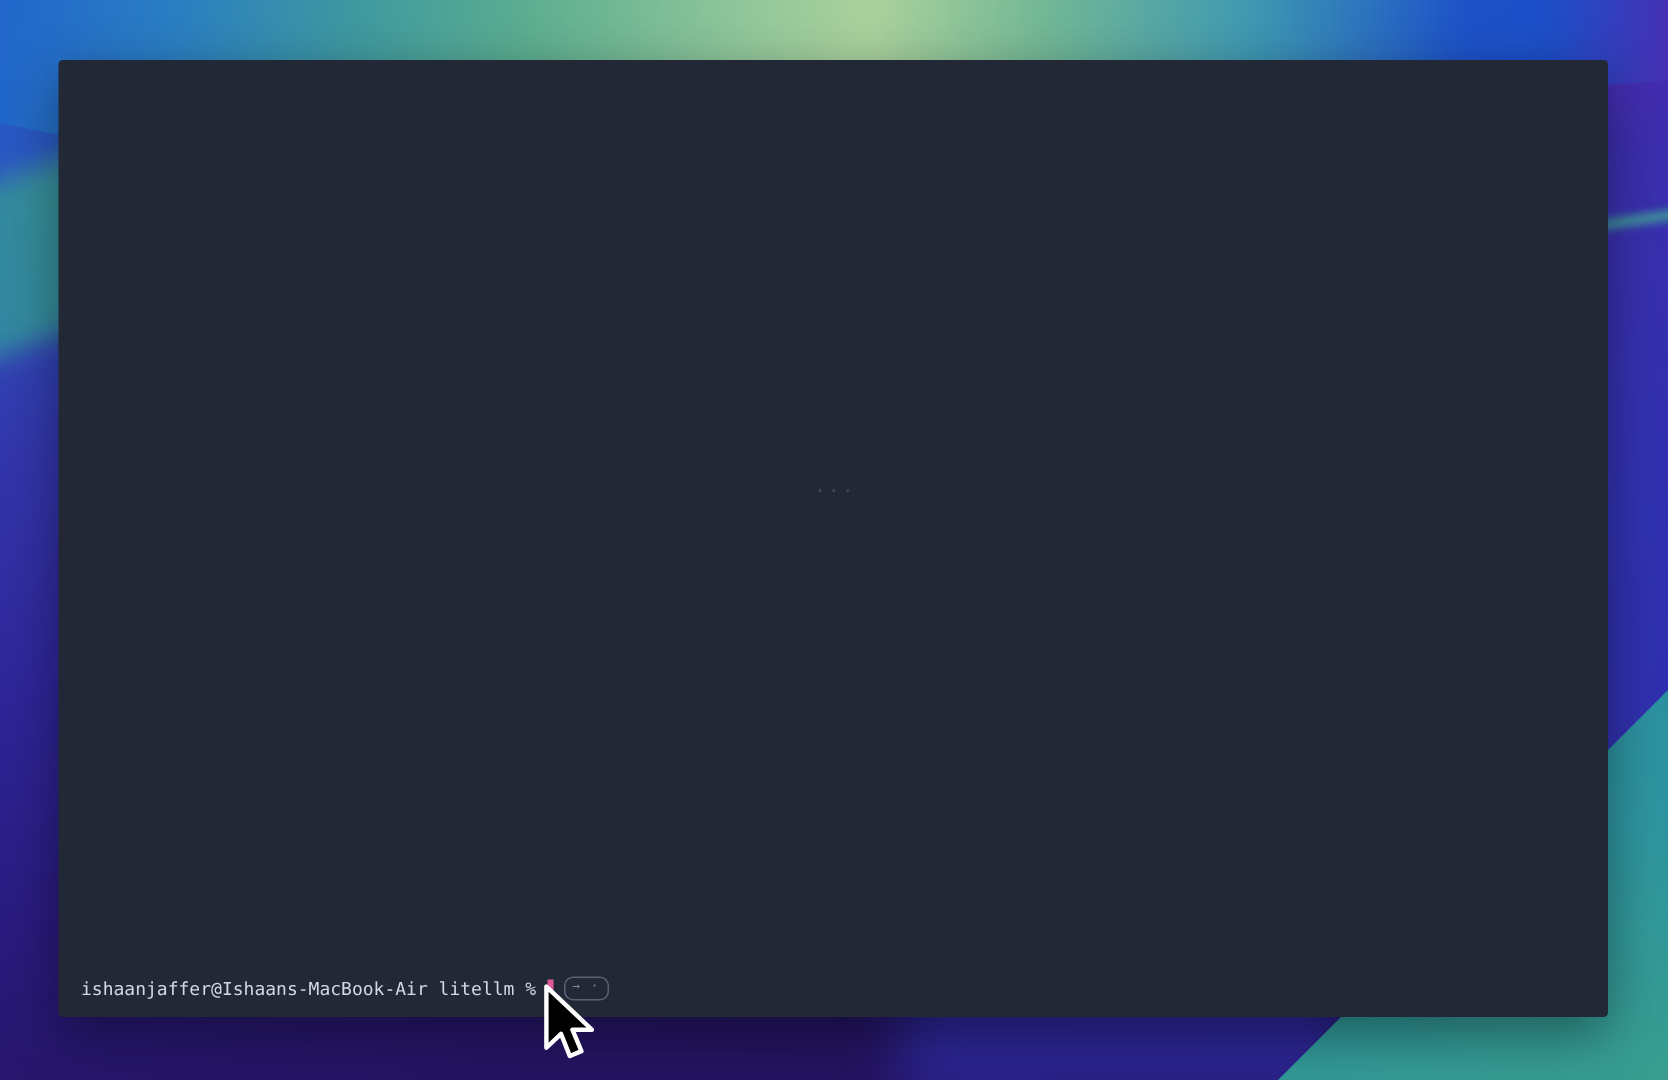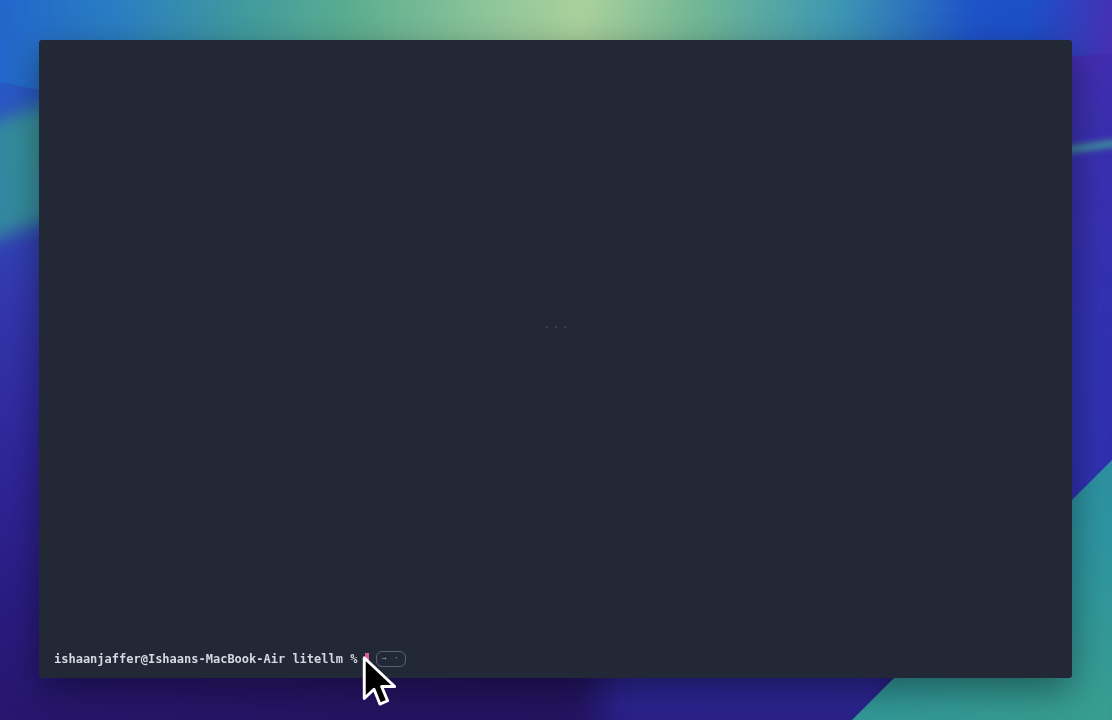--- a/index.html
+++ b/index.html
@@ -111,21 +111,21 @@
     position: absolute;
     left: 15px;
     bottom: 11px;
     display: flex;
     align-items: center;
     font-size: 12px;
     line-height: 16px;
     white-space: pre;
   }
   .prompt-bold {
-    font-weight: bold;
+    font-weight: normal;
     color: var(--prompt-text, #d3d9e3);
   }
   .sp { margin-left: 7.2px; }
   .caret {
     display: inline-block;
     width: 4px;
     height: 13px;
     margin-left: 7.2px;
     margin-right: -1px;
     background: var(--cursor, #df5a9c);

